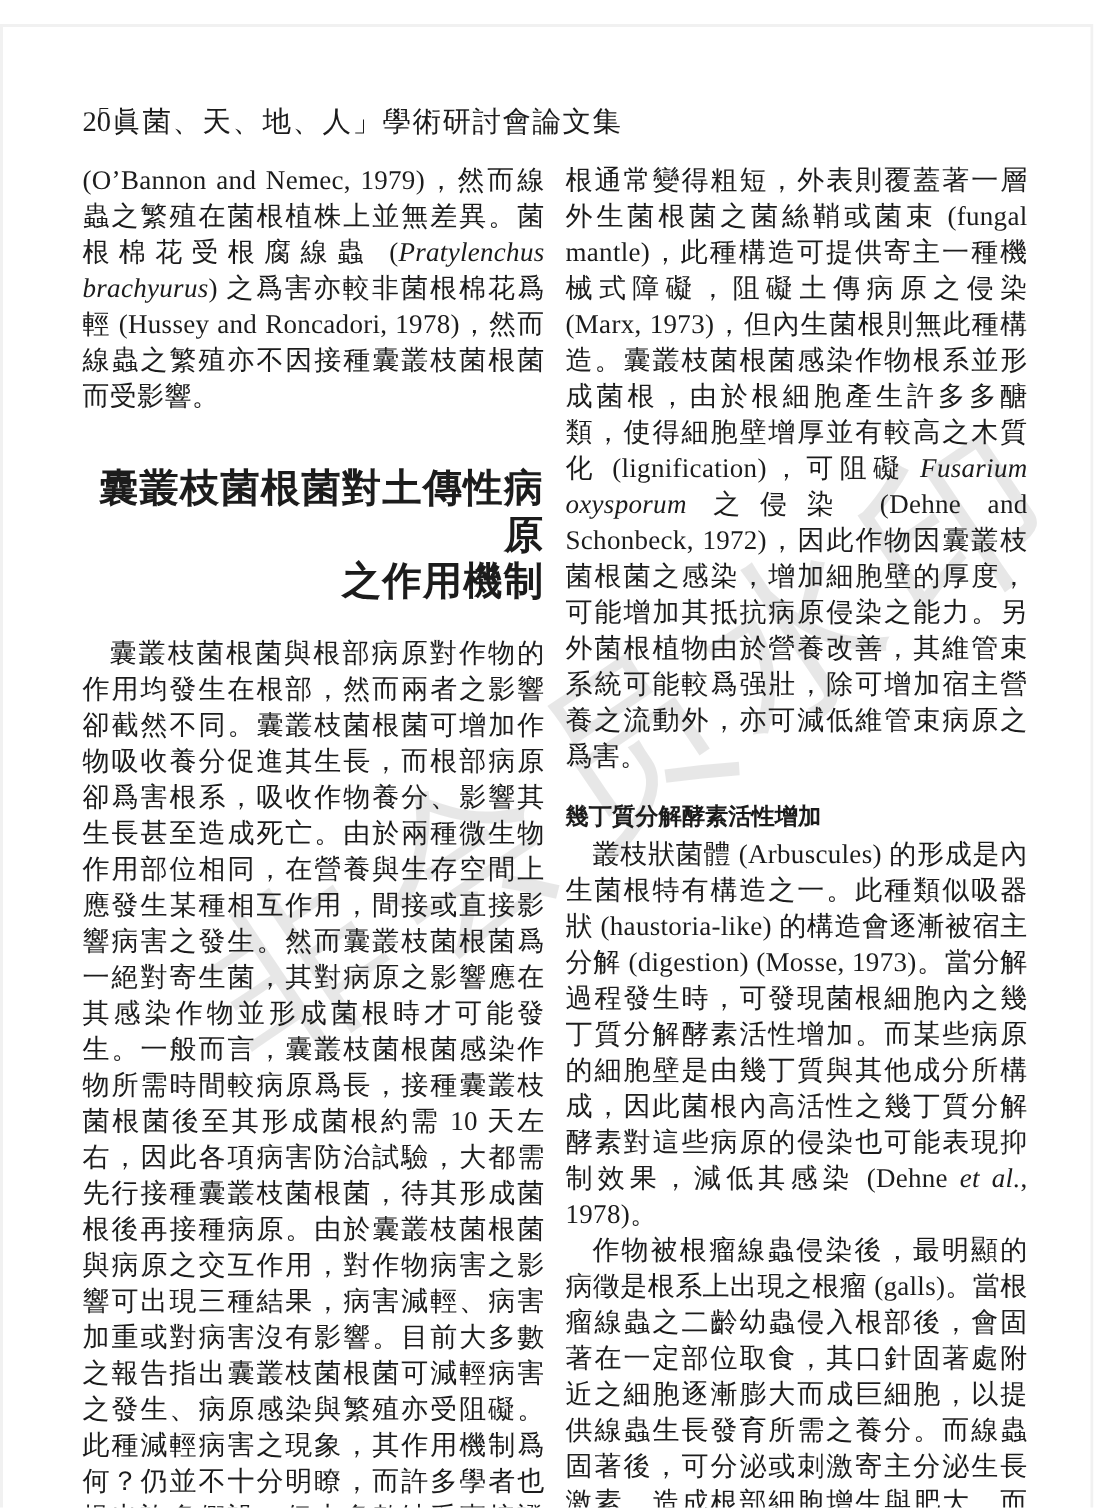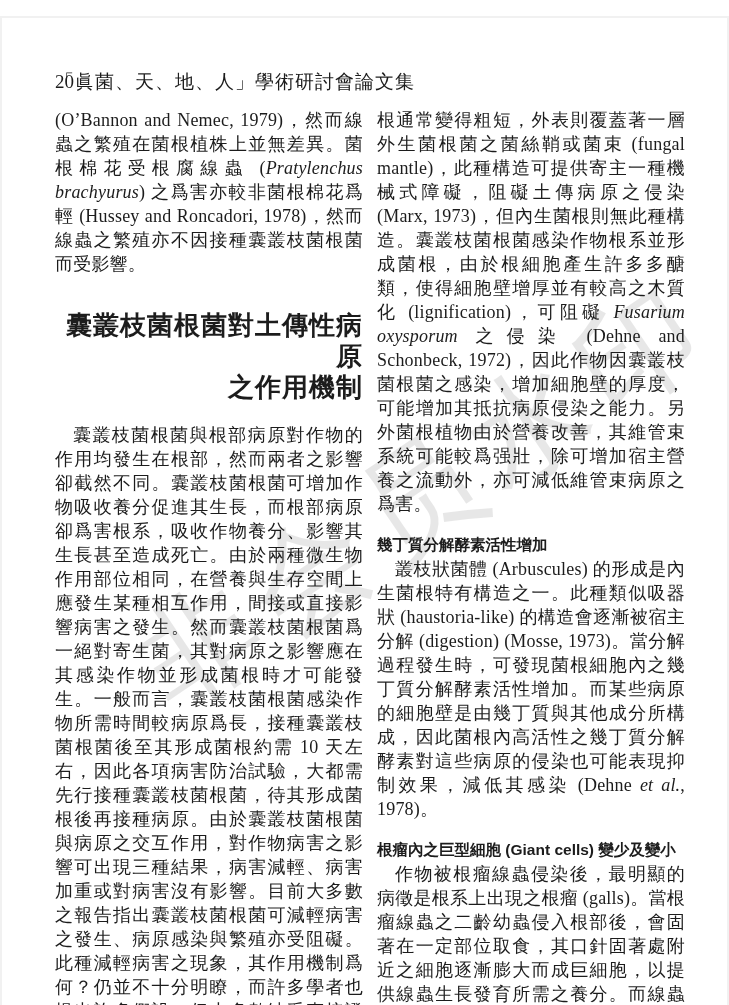--- a/index.html
+++ b/index.html
@@ -62,18 +62,17 @@
     <div class="column" id="col-left">
         <p class="paragraph"><span>(O’Bannon and Nemec, 1979)，然而線蟲之繁殖在菌根植株上並無差異。菌根棉花受根腐線蟲 (</span><span class="italic">Pratylenchus brachyurus</span><span>) 之爲害亦較非菌根棉花爲輕 (Hussey and Roncadori, 1978)，然而線蟲之繁殖亦不因接種囊叢枝菌根菌而受影響。</span></p>
         <h2 class="section-heading">囊叢枝菌根菌對土傳性病原<br>之作用機制</h2>
         <p class="paragraph indent"><span>囊叢枝菌根菌與根部病原對作物的作用均發生在根部，然而兩者之影響卻截然不同。囊叢枝菌根菌可增加作物吸收養分促進其生長，而根部病原卻爲害根系，吸收作物養分、影響其生長甚至造成死亡。由於兩種微生物作用部位相同，在營養與生存空間上應發生某種相互作用，間接或直接影響病害之發生。然而囊叢枝菌根菌爲一絕對寄生菌，其對病原之影響應在其感染作物並形成菌根時才可能發生。一般而言，囊叢枝菌根菌感染作物所需時間較病原爲長，接種囊叢枝菌根菌後至其形成菌根約需 10 天左右，因此各項病害防治試驗，大都需先行接種囊叢枝菌根菌，待其形成菌根後再接種病原。由於囊叢枝菌根菌與病原之交互作用，對作物病害之影響可出現三種結果，病害減輕、病害加重或對病害沒有影響。目前大多數之報告指出囊叢枝菌根菌可減輕病害之發生、病原感染與繁殖亦受阻礙。此種減輕病害之現象，其作用機制爲何？仍並不十分明瞭，而許多學者也提出許多假設，但大多數缺乏直接證據證明，今僅就其可能作用機制分述如下。</span></p>
         <h3 class="subheading"><span>形態改變</span></h3>
       </div>
     <div class="column" id="col-right">
         <p class="paragraph"><span>根通常變得粗短，外表則覆蓋著一層外生菌根菌之菌絲鞘或菌束 (fungal mantle)，此種構造可提供寄主一種機械式障礙，阻礙土傳病原之侵染 (Marx, 1973)，但內生菌根則無此種構造。囊叢枝菌根菌感染作物根系並形成菌根，由於根細胞產生許多多醣類，使得細胞壁增厚並有較高之木質化 (lignification)，可阻礙 </span><span class="italic">Fusarium oxysporum</span><span> 之侵染 (Dehne and Schonbeck, 1972)，因此作物因囊叢枝菌根菌之感染，增加細胞壁的厚度，可能增加其抵抗病原侵染之能力。另外菌根植物由於營養改善，其維管束系統可能較爲强壯，除可增加宿主營養之流動外，亦可減低維管束病原之爲害。</span></p>
         <h3 class="subheading"><span>幾丁質分解酵素活性增加</span></h3>
         <p class="paragraph indent"><span>叢枝狀菌體 (Arbuscules) 的形成是內生菌根特有構造之一。此種類似吸器狀 (haustoria-like) 的構造會逐漸被宿主分解 (digestion) (Mosse, 1973)。當分解過程發生時，可發現菌根細胞內之幾丁質分解酵素活性增加。而某些病原的細胞壁是由幾丁質與其他成分所構成，因此菌根內高活性之幾丁質分解酵素對這些病原的侵染也可能表現抑制效果，減低其感染 (Dehne </span><span class="italic">et al.</span><span>, 1978)。</span></p>
-        <h3 class="subheading"><span>根瘤內之巨型細胞 (Giant cells) 變少及變小</span></h3>
         <p class="paragraph indent"><span>作物被根瘤線蟲侵染後，最明顯的病徵是根系上出現之根瘤 (galls)。當根瘤線蟲之二齡幼蟲侵入根部後，會固著在一定部位取食，其口針固著處附近之細胞逐漸膨大而成巨細胞，以提供線蟲生長發育所需之養分。而線蟲固著後，可分泌或刺激寄主分泌生長激素，造成根部細胞增生與肥大，而形成根瘤。但一些研究報告指出，根瘤的形成可能受囊叢枝菌根菌影響。在大豆上，非內生菌根植株比內生菌根植株有較多之根瘤形成 (Bagyaraj, 1984; Kellam and Schenck, 1980)。</span></p>
       </div>
   </div>
 
 </div>
 
 </body></html>

